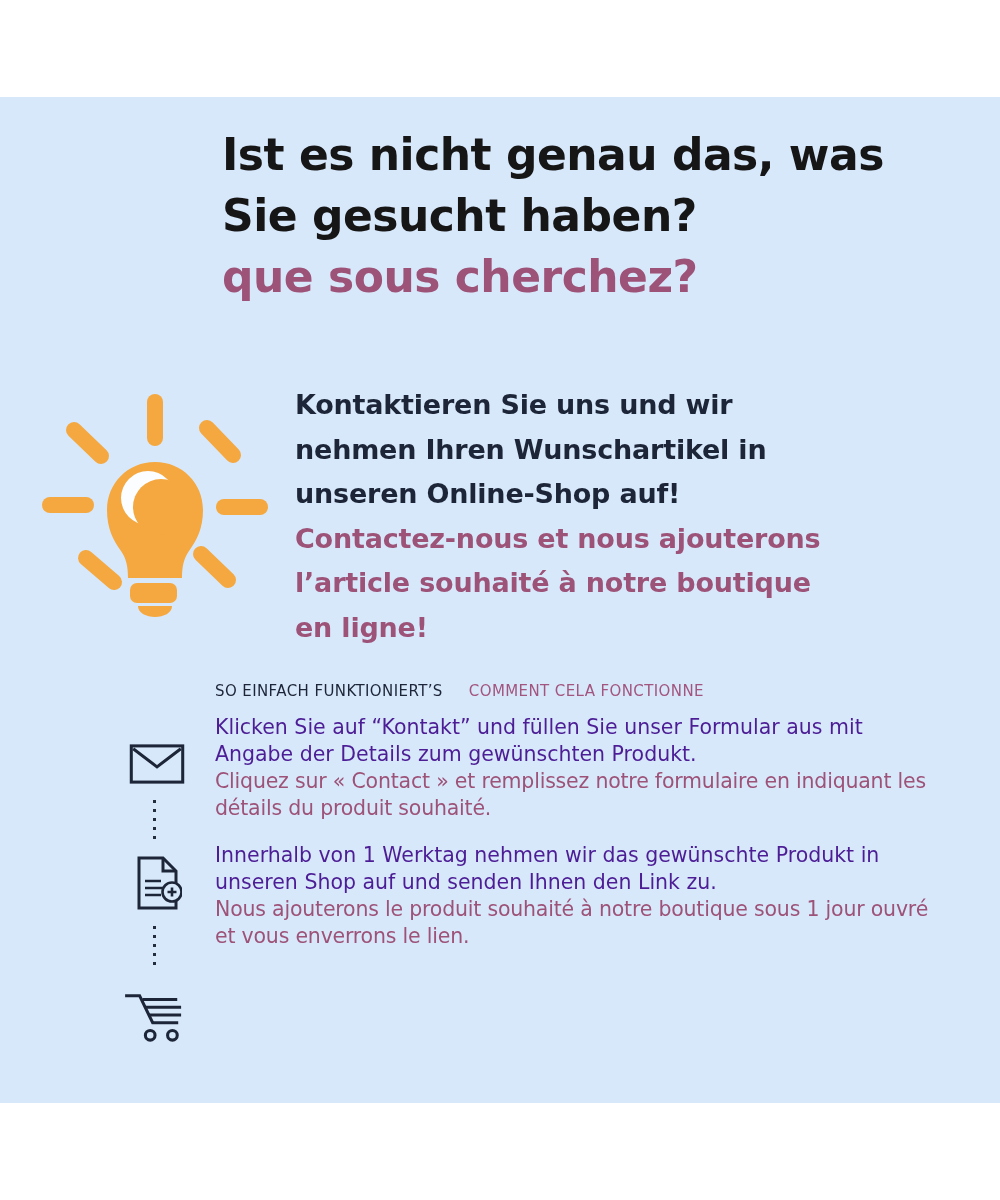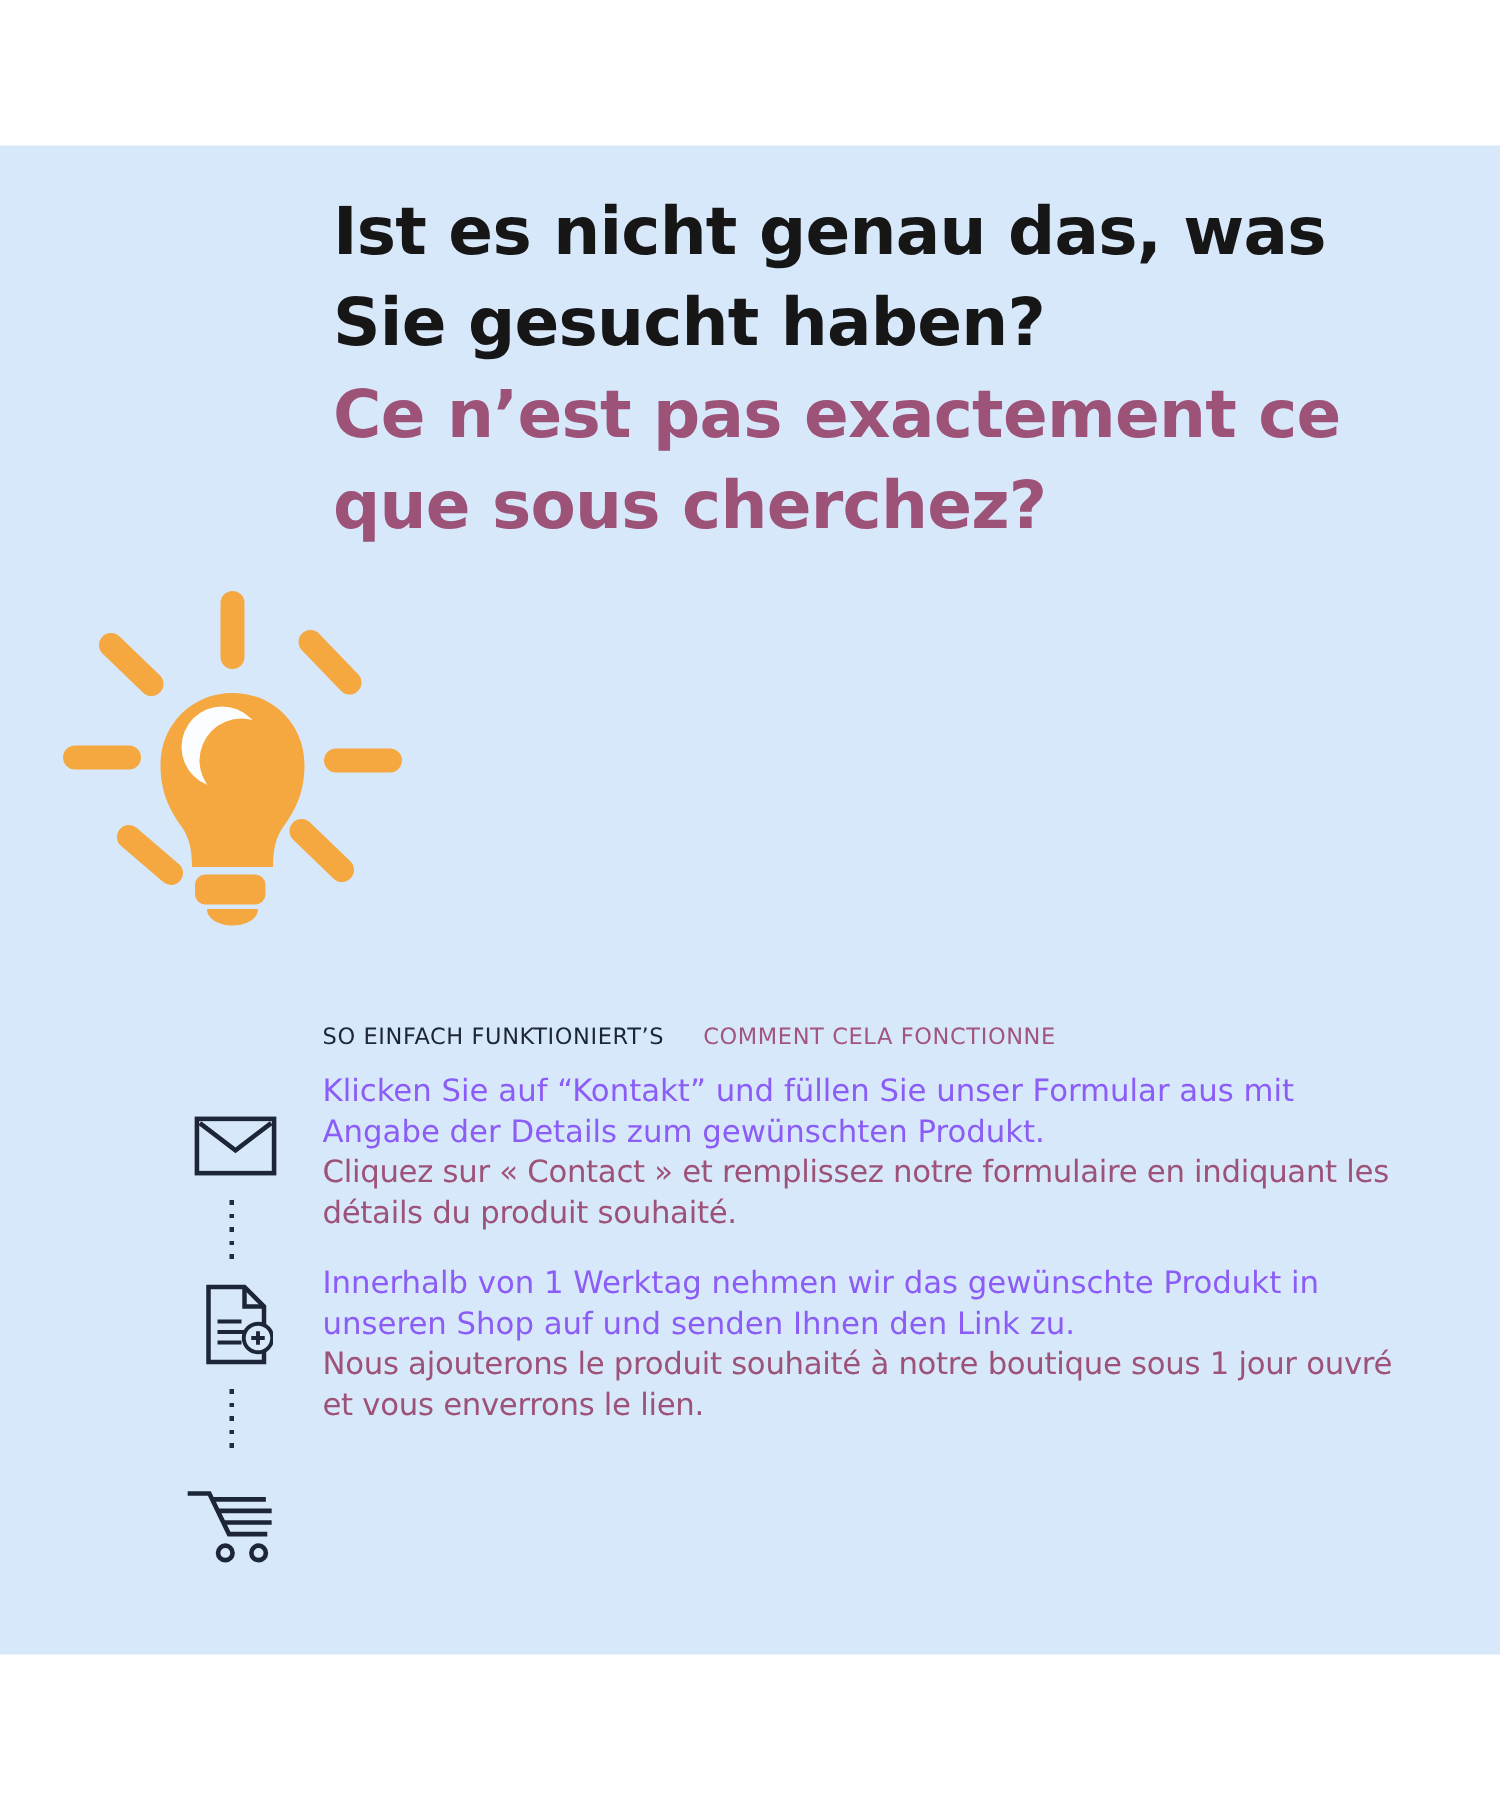--- a/index.html
+++ b/index.html
@@ -71,21 +71,21 @@
 
   
   .step-text {
     position: absolute;
     left: 215px;
     width: 728px;
     font-size: 20.5px;
     line-height: 27px;
   }
   .step-text p { margin: 0; }
-  .step-text .de { color: #8b5cf6; font-weight: 400; }
+  .step-text .de { color: #4c1d95; font-weight: 400; }
   .step-text .fr { color: #9d5278; font-weight: 400; letter-spacing: -0.2px; }
   .step1 { top: 714px; }
   .step2 { top: 842px; }
   .step3 { top: 961px; }
 
   
   .icon-abs { position: absolute; }
   .icon-envelope { left: 129px; top: 744px; }
   .icon-document { left: 136px; top: 855px; }
   .icon-cart     { left: 120px; top: 987px; }
@@ -105,21 +105,20 @@
 </head>
 <body>
 
 <div class="canvas">
 
   <div class="panel"></div>
 
   <div class="headline">
     <div class="de">Ist es nicht genau das, was</div>
     <div class="de">Sie gesucht haben?</div>
-    <div class="fr">Ce n’est pas exactement ce</div>
     <div class="fr">que sous cherchez?</div>
   </div>
 
   <div class="bulb-wrap">
     <svg width="228" height="232" viewBox="0 0 228 232" xmlns="http://www.w3.org/2000/svg">
       <g stroke="#f4a83f" stroke-width="16" stroke-linecap="round">
         <line x1="115" y1="14" x2="115" y2="50"></line>
         <line x1="34" y1="42" x2="61" y2="68"></line>
         <line x1="167" y1="40" x2="193" y2="67"></line>
         <line x1="10" y1="117" x2="46" y2="117"></line>
@@ -130,20 +129,28 @@
       <g fill="#f4a83f">
         <path d="M115,74 C 88,74 67,95 67,122 C 67,140 73,152 81,163 C 86,170 88,178 88,190 L 142,190 C 142,178 144,170 149,163 C 157,152 163,140 163,122 C 163,95 142,74 115,74 Z"></path>
         <circle cx="108" cy="110" r="27" fill="#fbfdff"></circle>
         <circle cx="121" cy="119" r="28" fill="#f4a83f"></circle>
         <rect x="90" y="195" width="47" height="20" rx="7"></rect>
         <path d="M98,218 h34 c0,7 -8.5,11 -17,11 s-17,-4 -17,-11 z"></path>
       </g>
     </svg>
   </div>
 
+  <div class="intro">
+    <div class="de">Kontaktieren Sie uns und wir</div>
+    <div class="de">nehmen Ihren Wunschartikel in</div>
+    <div class="de">unseren Online-Shop auf!</div>
+    <div class="fr">Contactez-nous et nous ajouterons</div>
+    <div class="fr">l’article souhaité à notre boutique</div>
+    <div class="fr">en ligne!</div>
+  </div>
 
   <div class="section-label">
     <span class="de">SO EINFACH FUNKTIONIERT’S</span>
     <span class="fr">COMMENT CELA FONCTIONNE</span>
   </div>
 
   <div class="icon-abs icon-envelope">
     <svg width="56" height="40" viewBox="0 0 58 42" xmlns="http://www.w3.org/2000/svg">
       <rect x="2" y="2" width="54" height="38" fill="none" stroke="#1d2638" stroke-width="3.2"></rect>
       <path d="M4,5 L29,24 L54,5" fill="none" stroke="#1d2638" stroke-width="3.2"></path>

